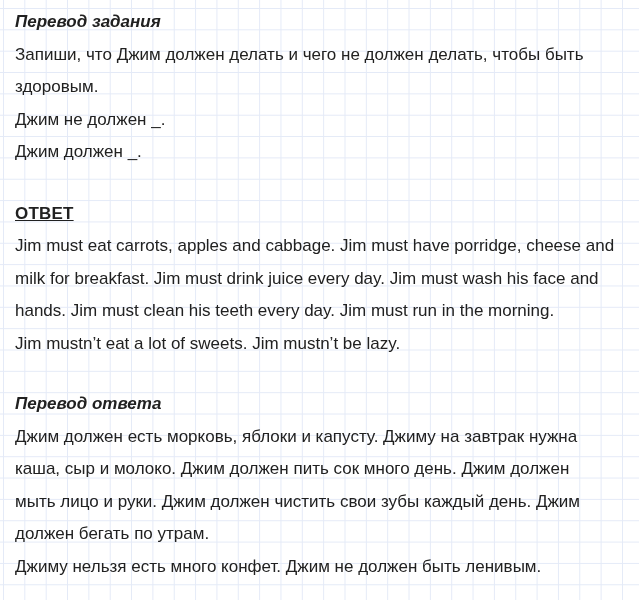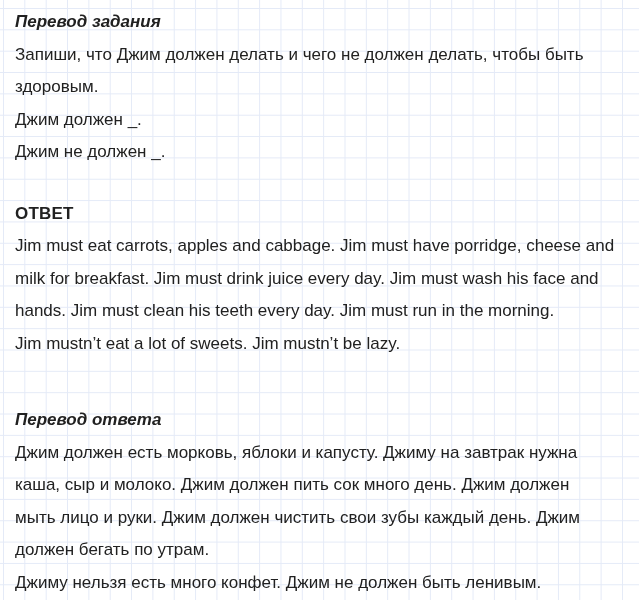--- a/index.html
+++ b/index.html
@@ -36,39 +36,40 @@
   }
   .heading-italic {
     font-size: 17px !important;
     font-weight: 700 !important;
     font-style: italic;
   }
   .heading-caps {
     font-size: 17px !important;
     font-weight: 700 !important;
     letter-spacing: 0.2px;
+    text-decoration: underline;
   }
   .section-answer {
     margin-top: 29px;
   }
   .section-answer-translation {
-    margin-top: 44px;
+    margin-top: 28px;
   }
 </style>
 </head>
 <body>
 
 <div class="page">
 
   <section>
     <h2 class="heading-italic">Перевод задания</h2>
     <p>Запиши, что Джим должен делать и чего не должен делать, чтобы быть
 здоровым.</p>
+    <p>Джим не должен _.</p>
     <p>Джим должен _.</p>
-    <p>Джим не должен _.</p>
   </section>
 
   <section class="section-answer">
     <h2 class="heading-caps">ОТВЕТ</h2>
     <p>Jim must eat carrots, apples and cabbage. Jim must have porridge, cheese and
 milk for breakfast. Jim must drink juice every day. Jim must wash his face and
 hands. Jim must clean his teeth every day. Jim must run in the morning.
 Jim mustn’t eat a lot of sweets. Jim mustn’t be lazy.</p>
   </section>
 

